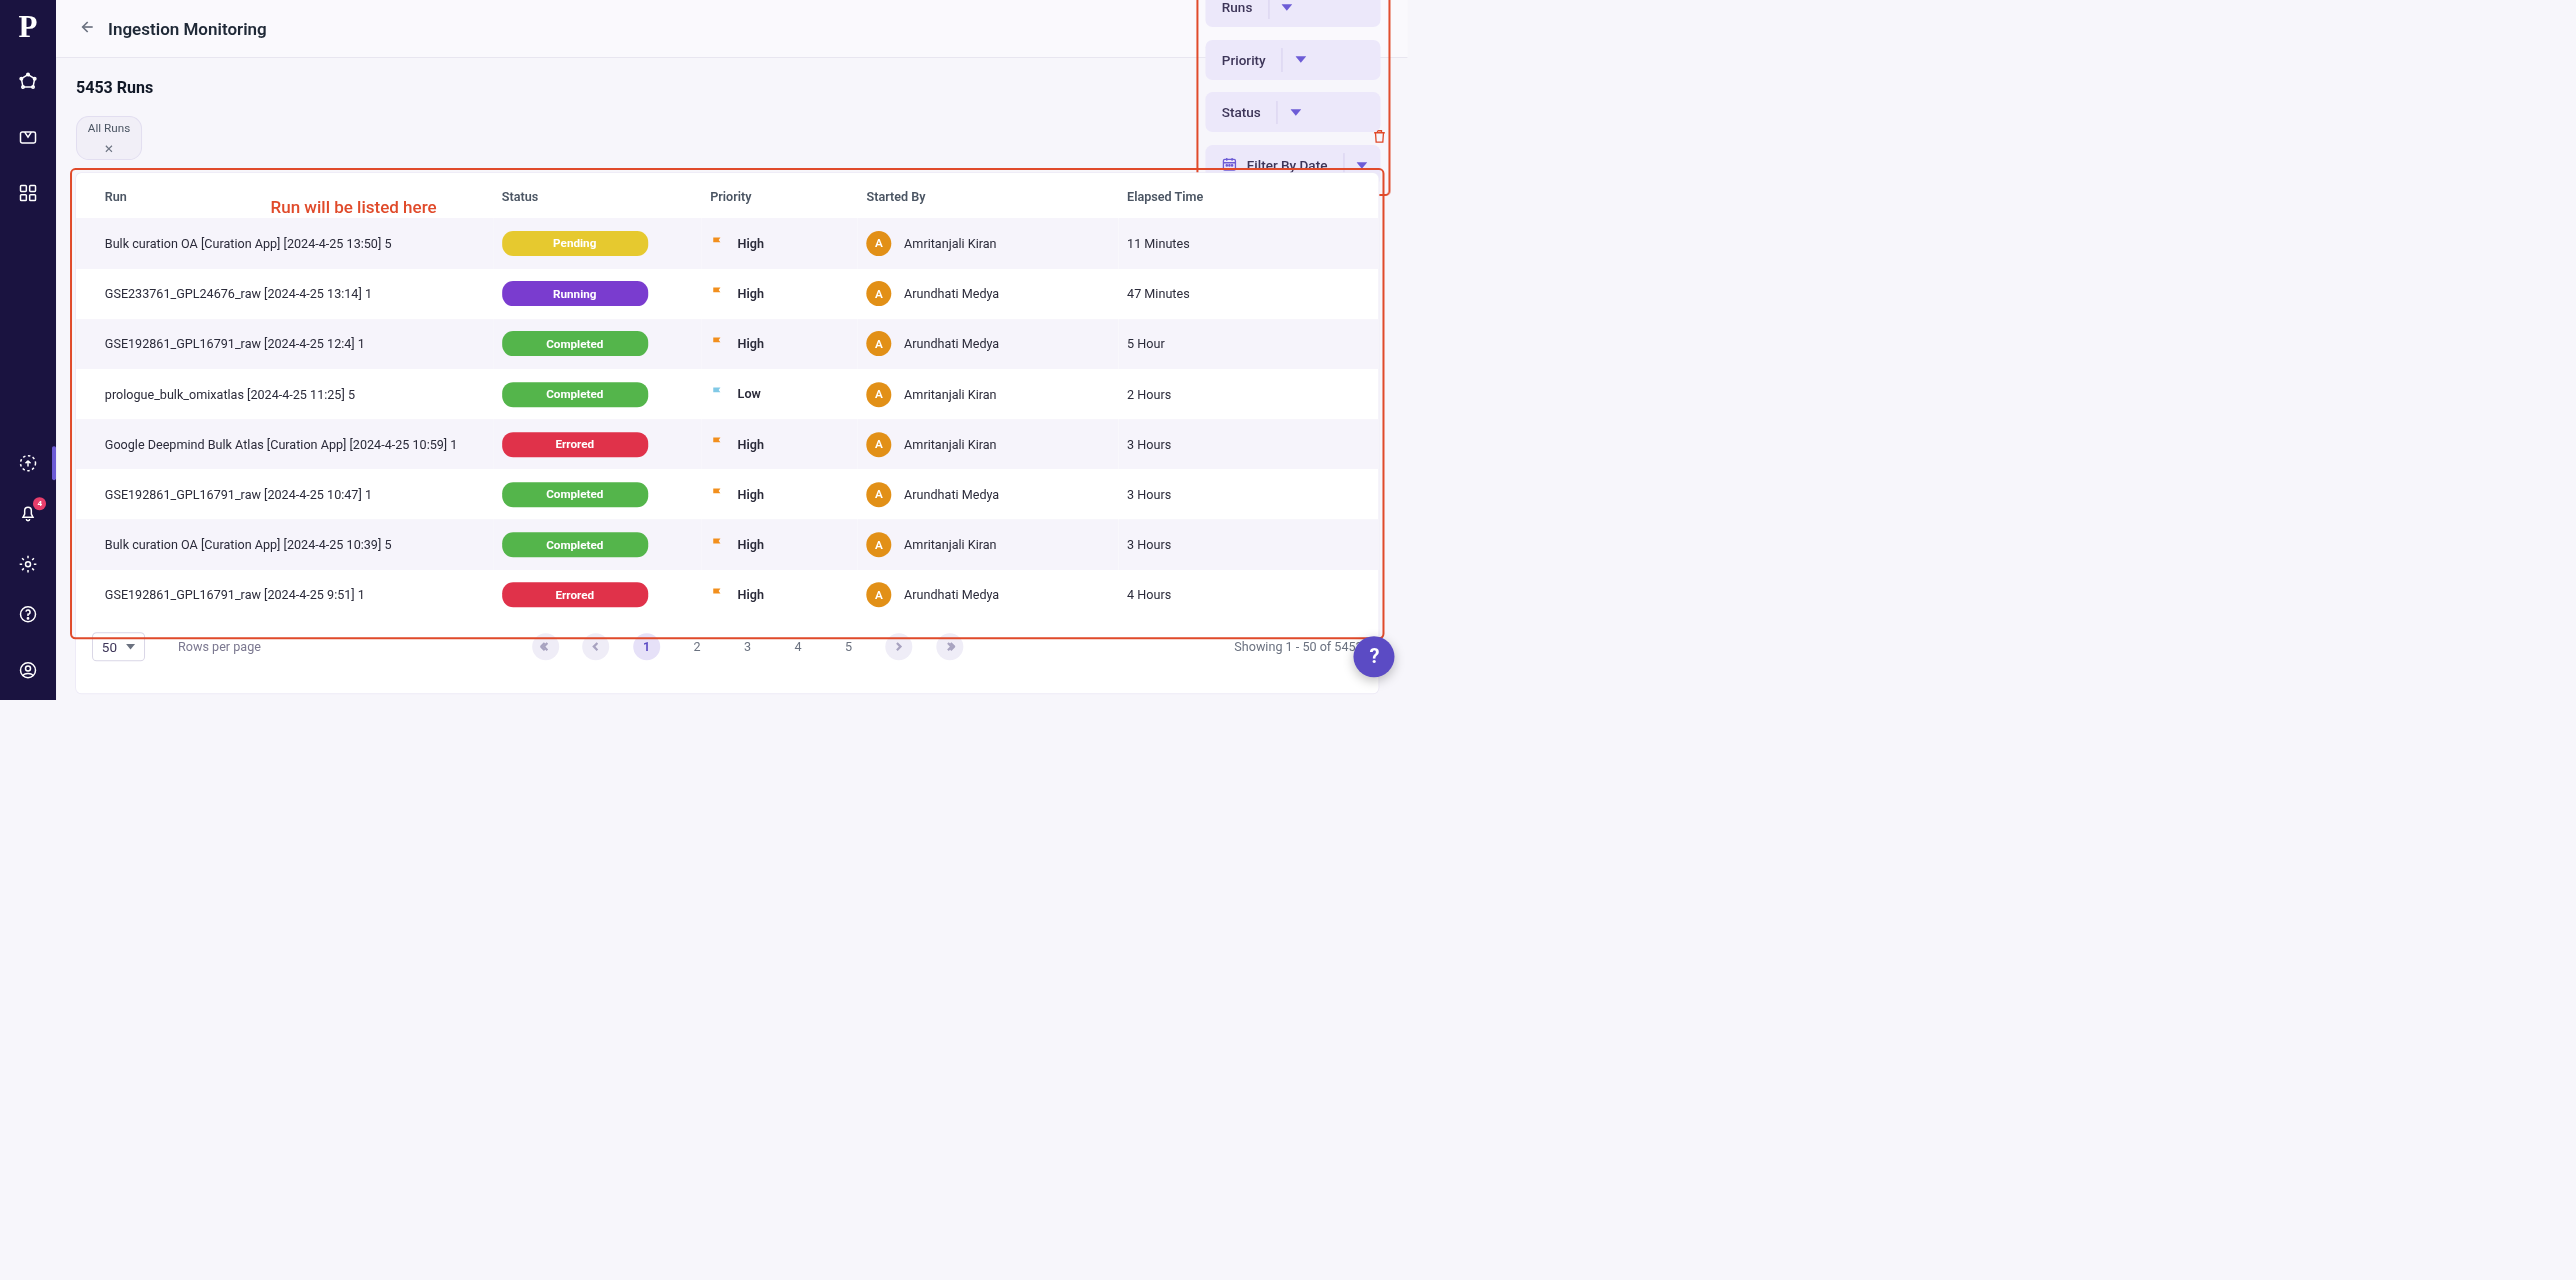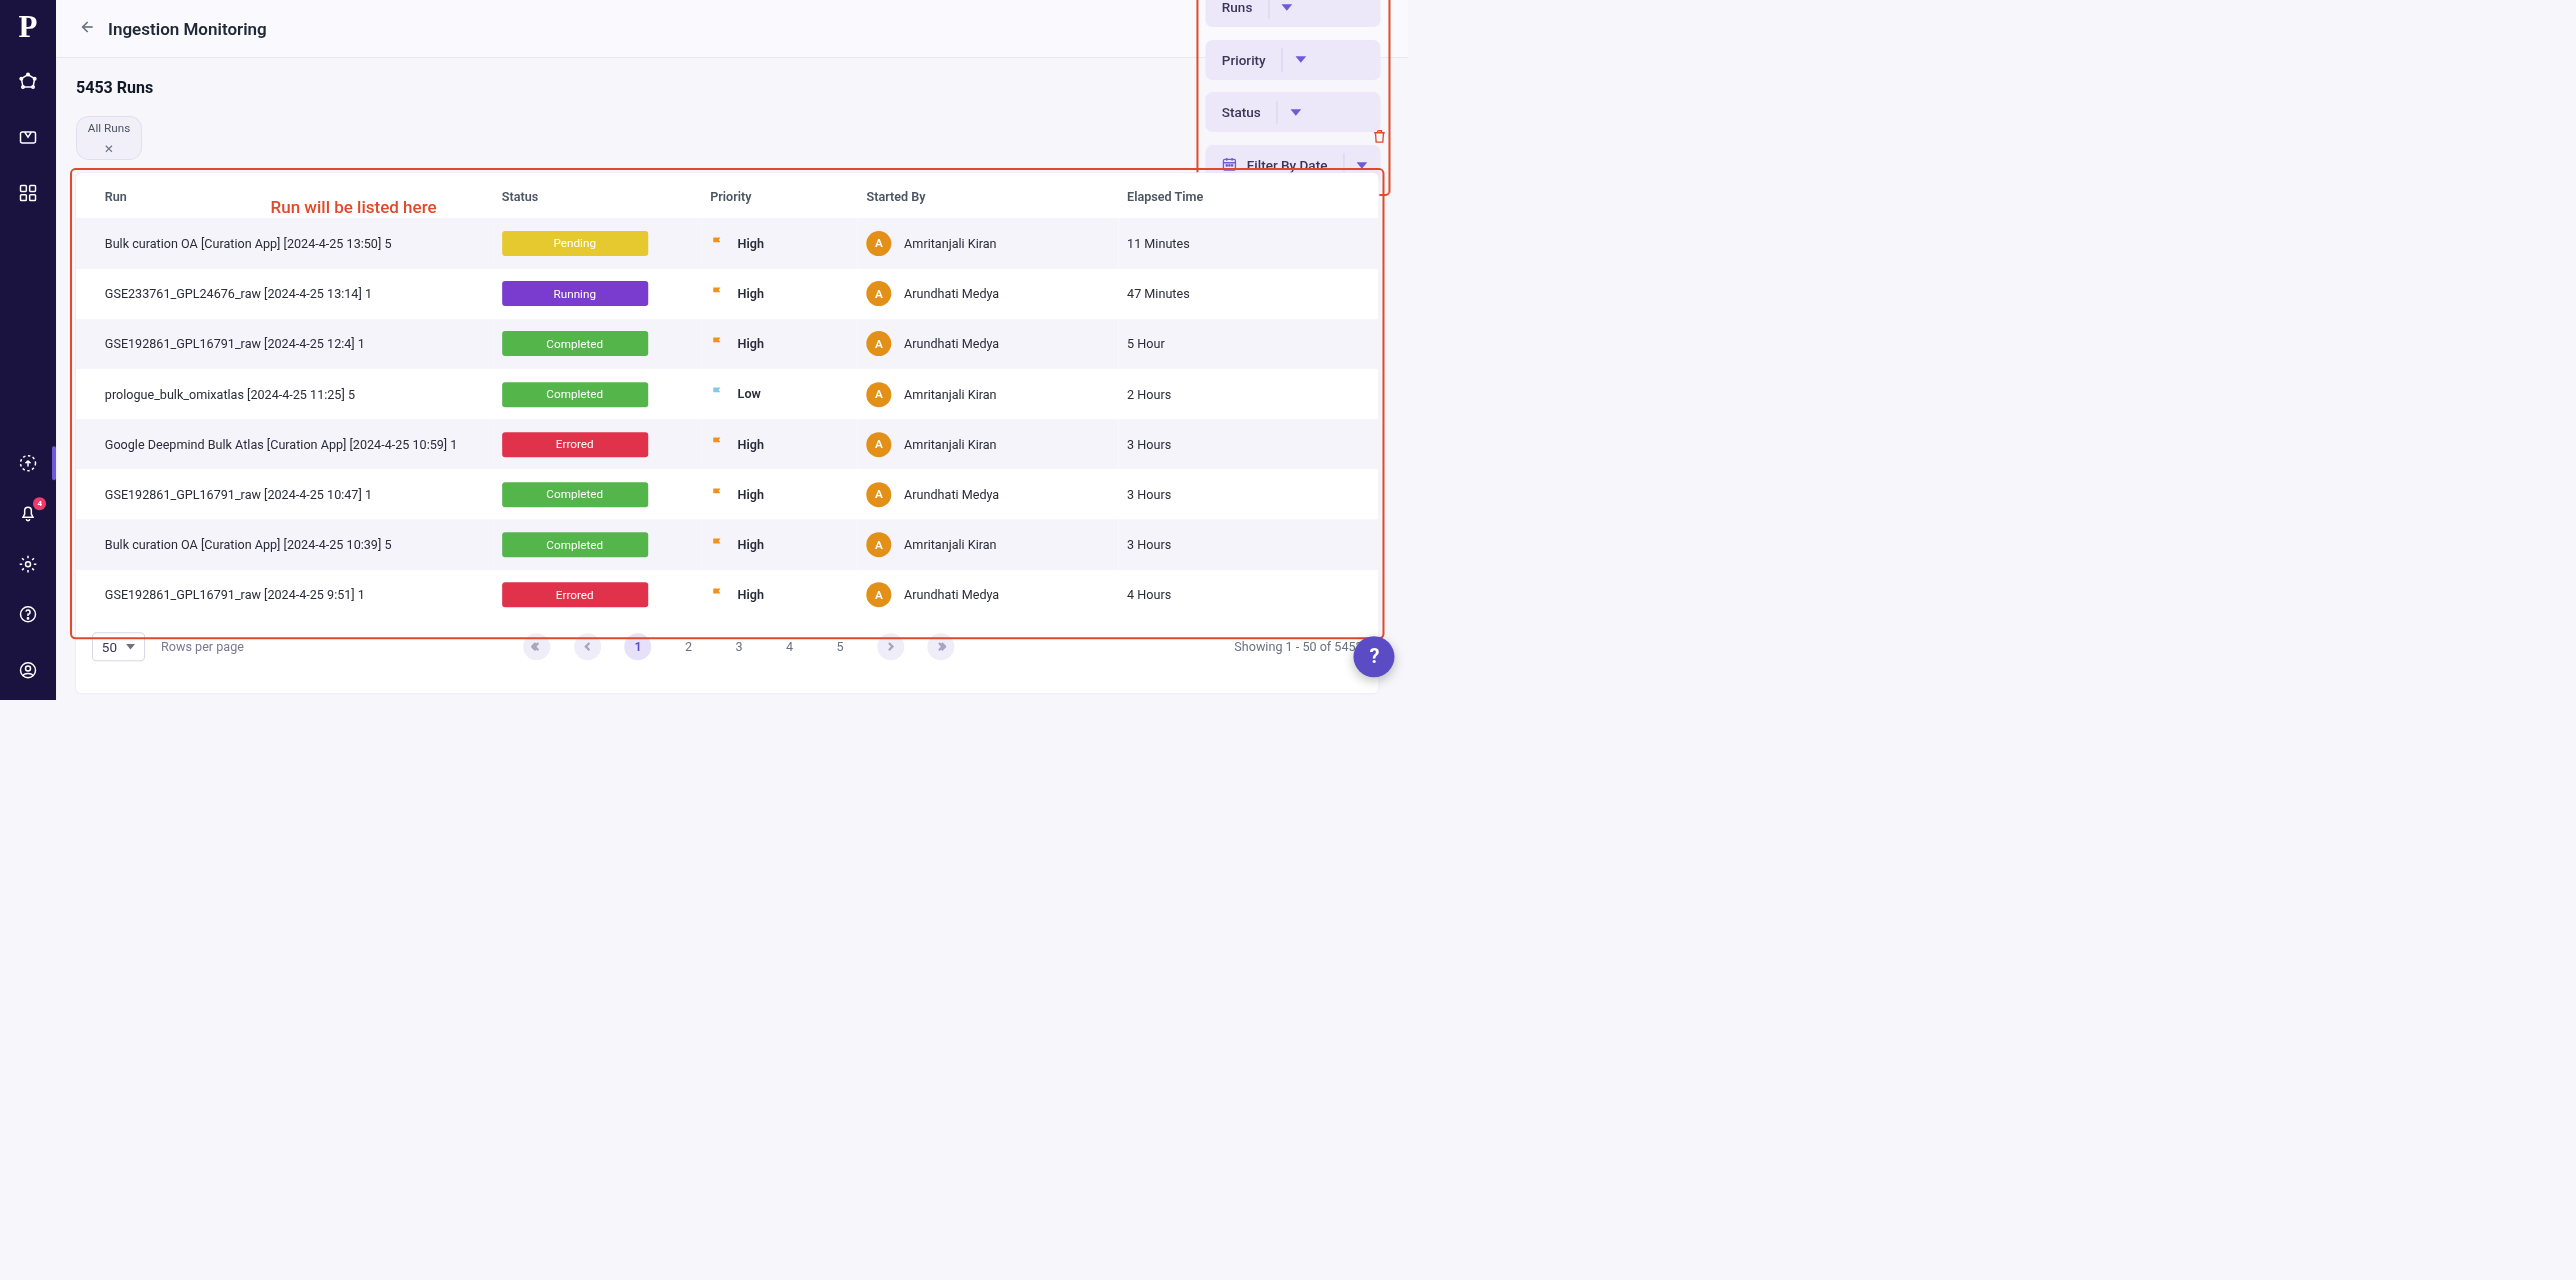--- a/index.html
+++ b/index.html
@@ -269,24 +269,24 @@
     overflow: hidden;
     text-overflow: ellipsis;
   }
 
   .status-pill {
     display: inline-flex;
     justify-content: center;
     align-items: center;
     min-width: 146px;
     height: 25px;
-    border-radius: 3px;
+    border-radius: 11px;
     color: #fff;
     font-size: 11.7px;
-    font-weight: 400;
+    font-weight: 700;
   }
   .status-Pending   { background: #e6c92f; }
   .status-Running   { background: #7a3ccf; }
   .status-Completed { background: #54b54b; }
   .status-Errored   { background: #e0324a; }
 
   .prio {
     display: flex;
     align-items: center;
     gap: 13px;
@@ -309,21 +309,21 @@
     color: #fff;
     display: flex; align-items: center; justify-content: center;
     font-size: 11.7px;
     font-weight: 600;
   }
 
   .pager {
     display: flex;
     align-items: center;
     padding: 12.6px 16px;
-    gap: 16px;
+    gap: 33px;
   }
   .rows-sel {
     display: inline-flex;
     align-items: center;
     gap: 9px;
     border: 0.9px solid #d9d6e6;
     border-radius: 4.5px;
     padding: 5.4px 9px;
     font-size: 13.5px;
     color: #3d3558;

